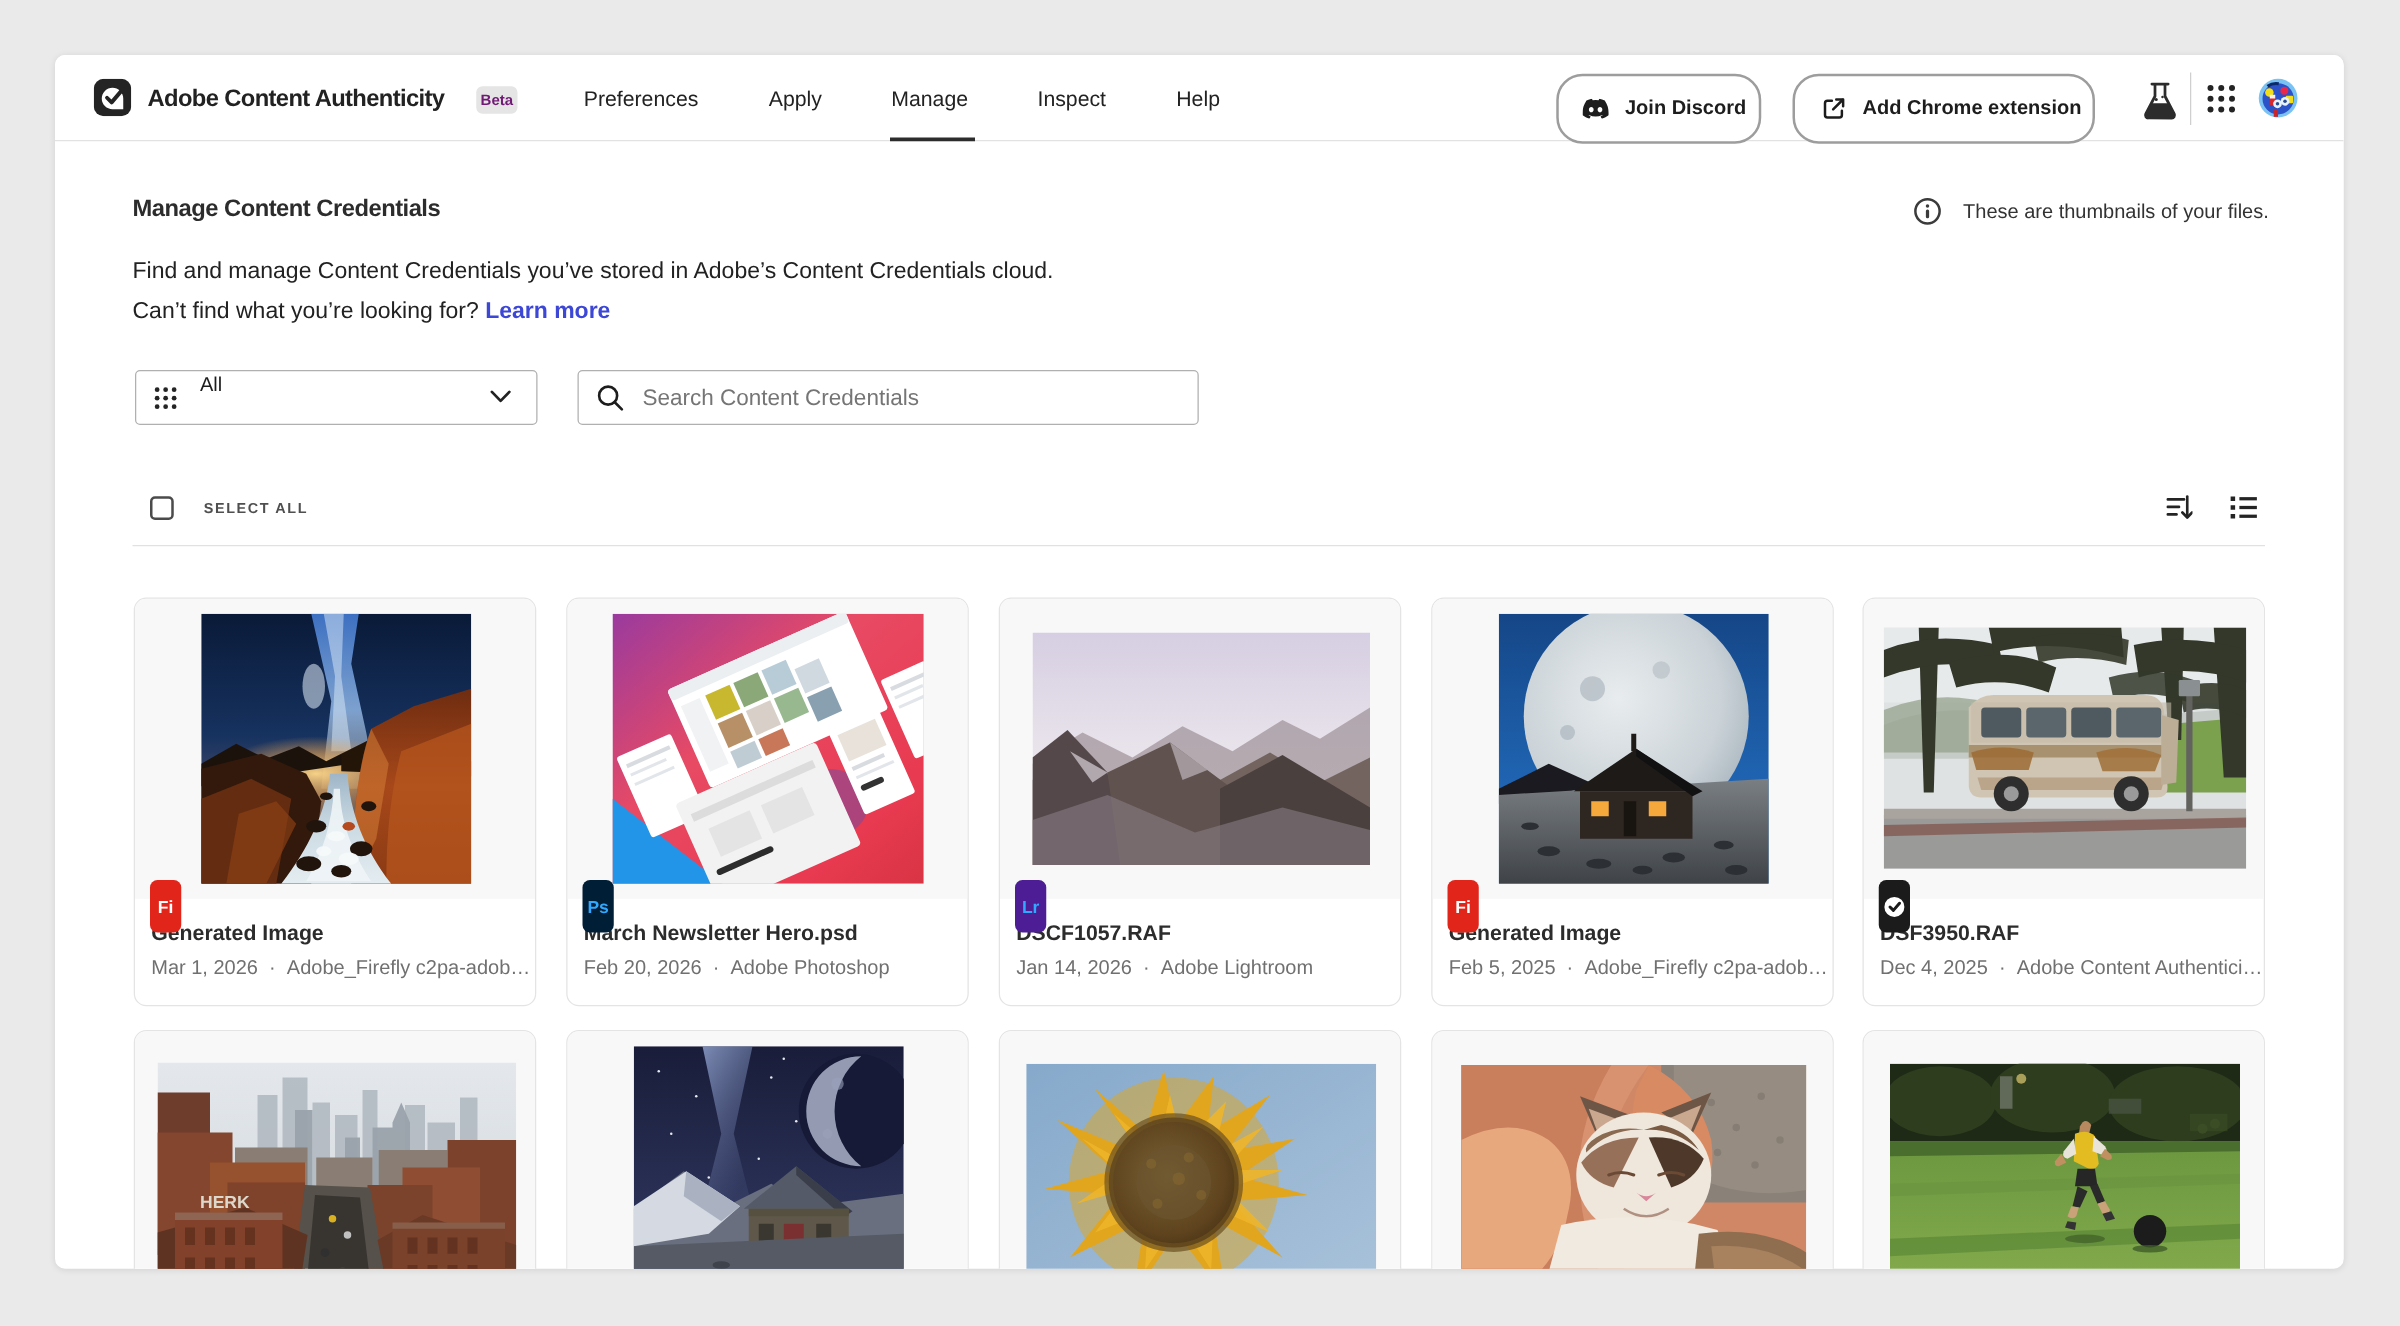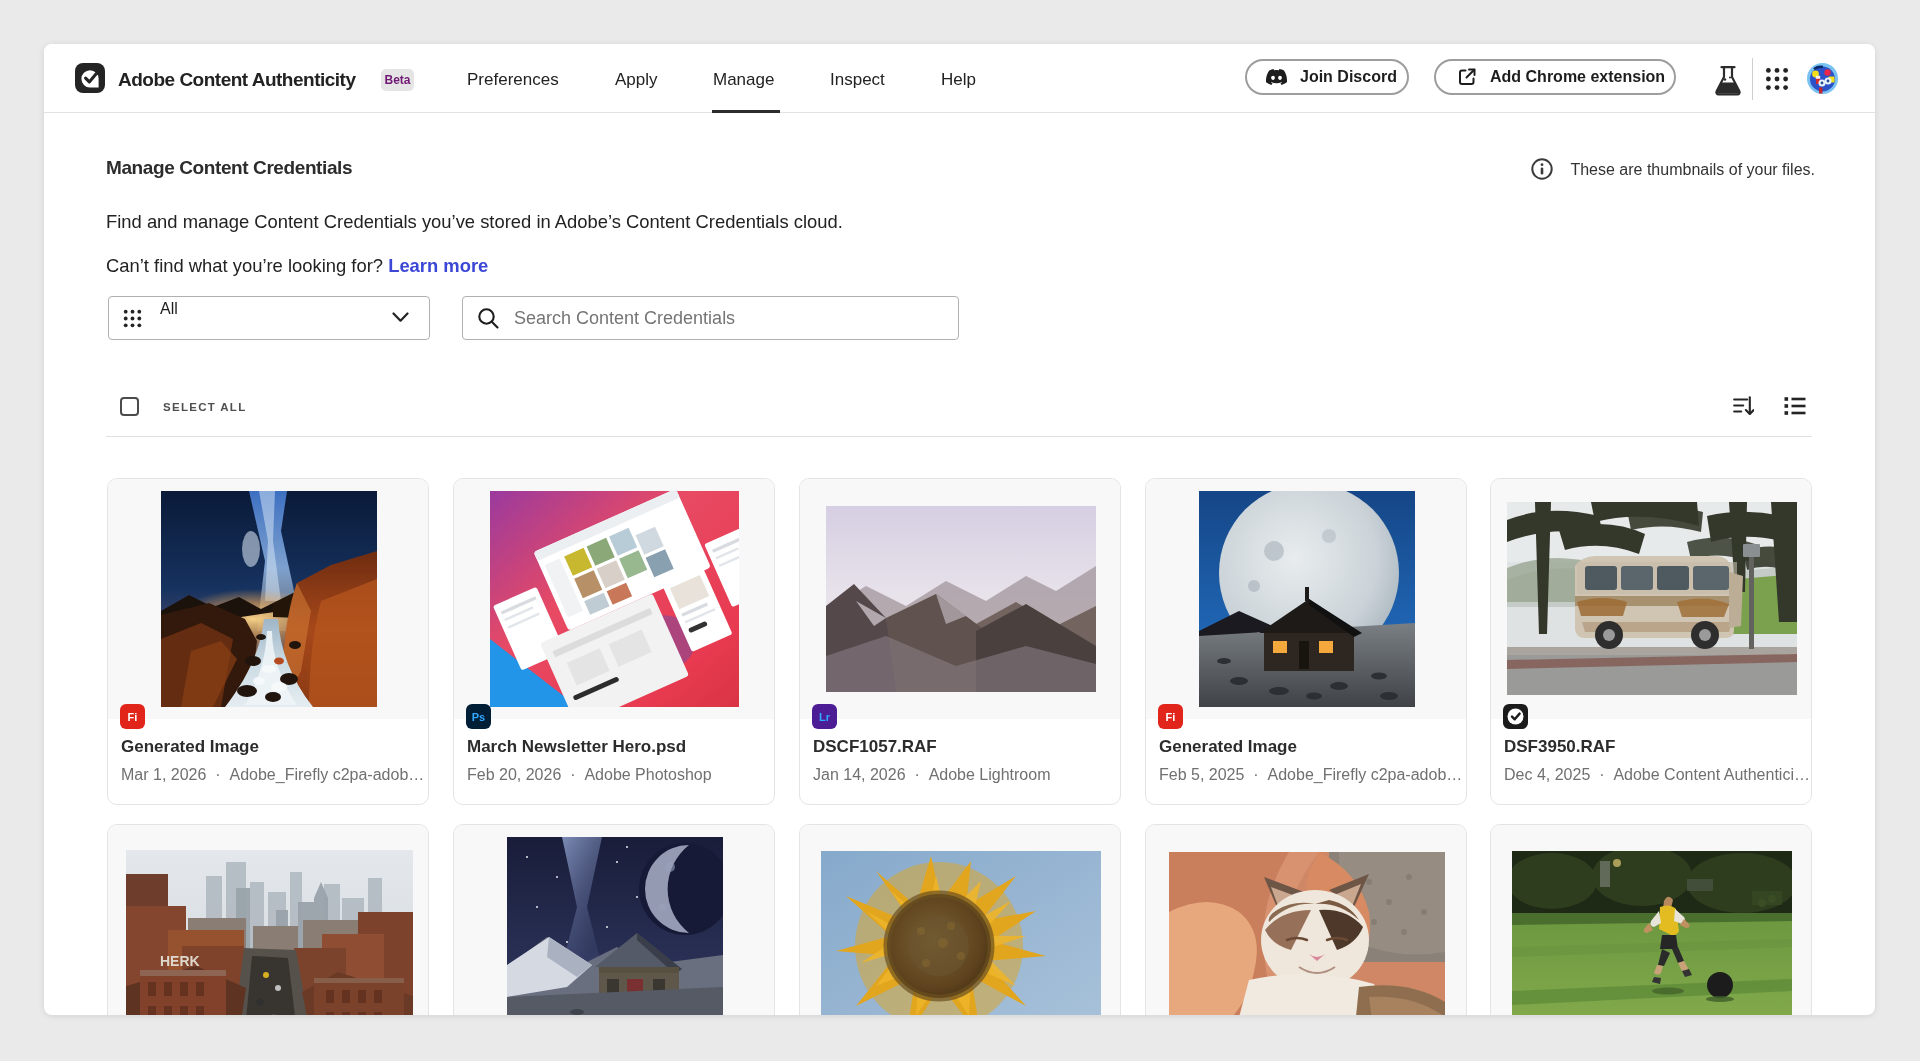--- a/index.html
+++ b/index.html
@@ -1,23 +1,23 @@
 <!DOCTYPE html>
 <html><head>
 <meta charset="utf-8">
 <style>
   * { margin:0; padding:0; box-sizing:border-box; }
   html,body { width:1920px; height:1061px; background:#eaeaea; font-family:"Liberation Sans",sans-serif; }
   #win { position:absolute; left:44px; top:44px; width:1831px; height:971px; background:#fff; border-radius:8px; overflow:hidden; box-shadow:0 1px 6px rgba(0,0,0,0.10); }
   .abs { position:absolute; }
   .nav { font-size:17px; color:#222; }
-  .pill { position:absolute; top:15px; height:36px; border:2px solid #9d9d9d; border-radius:21px; background:#fff; display:flex; align-items:center; font-weight:bold; font-size:16px; color:#1d1d1d; }
+  .pill { position:absolute; top:15px; height:56px; border:2px solid #9d9d9d; border-radius:21px; background:#fff; display:flex; align-items:center; font-weight:bold; font-size:16px; color:#1d1d1d; }
   .card { position:absolute; width:322px; height:327px; background:#fff; border:1px solid #e4e4e4; border-radius:10px; overflow:hidden; }
   .thumb { position:absolute; left:0; top:0; width:100%; height:240px; background:#f8f8f8; }
-  .badge { position:absolute; left:12px; top:225px; width:25px; height:25px; border-radius:6px; display:flex; align-items:center; justify-content:center; font-weight:bold; font-size:11px; z-index:3; }
+  .badge { position:absolute; left:12px; top:225px; width:25px; height:42px; border-radius:6px; display:flex; align-items:center; justify-content:center; font-weight:bold; font-size:14px; z-index:3; }
   .ctitle { position:absolute; left:13px; top:258px; width:296px; font-size:17px; font-weight:bold; color:#2c2c2c; white-space:nowrap; overflow:hidden; }
   .cmeta { position:absolute; left:13px; top:287px; width:308px; font-size:16px; color:#707070; white-space:nowrap; overflow:hidden; }
   .img { position:absolute; }
 </style>
 </head>
 <body>
 <div id="win">
 
   <div class="abs" style="left:0;top:0;width:1831px;height:69px;border-bottom:1px solid #e2e2e2;background:#fff"></div>
   <svg class="abs" style="left:31px;top:19px" width="30" height="30" viewBox="0 0 30 30">
@@ -77,21 +77,21 @@
     <rect x="9.8" y="13.8" width="4.4" height="3" fill="#f5f0e6"></rect>
     <circle cx="16" cy="21" r="3.5" fill="#e8f2fa"></circle>
     <circle cx="22" cy="19" r="3.5" fill="#e8f2fa"></circle>
     <circle cx="16" cy="21" r="1.4" fill="#274a94"></circle>
     <circle cx="22" cy="19" r="1.4" fill="#274a94"></circle>
     <rect x="13" y="25.5" width="3.4" height="6" fill="#c8242a"></rect>
     <path d="M8 7 a12 12 0 0 1 9 -2" stroke="#0b2a6b" stroke-width="2.5" fill="none"></path>
   </svg>
 
   <div class="abs" style="left:62px;top:113px;font-size:19px;letter-spacing:-0.4px;font-weight:bold;color:#2c2c2c">Manage Content Credentials</div>
-  <div class="abs" style="left:62px;top:156px;font-size:18.4px;line-height:44px;color:#222">
+  <div class="abs" style="left:62px;top:156px;font-size:18.4px;line-height:32px;color:#222">
     Find and manage Content Credentials you’ve stored in Adobe’s Content Credentials cloud.<br>
     Can’t find what you’re looking for? <span style="color:#3d47d6;font-weight:bold">Learn more</span>
   </div>
   <svg class="abs" style="left:1487px;top:114px" width="22" height="22" viewBox="0 0 22 22" fill="none">
     <circle cx="11" cy="11" r="9.7" stroke="#3b3b3b" stroke-width="2"></circle>
     <circle cx="11" cy="6.7" r="1.4" fill="#3b3b3b"></circle>
     <rect x="9.7" y="9.5" width="2.6" height="7" rx="1.2" fill="#3b3b3b"></rect>
   </svg>
   <div class="abs" style="left:1200px;top:117px;width:571px;text-align:right;font-size:16px;color:#333">These are thumbnails of your files.</div>
 

